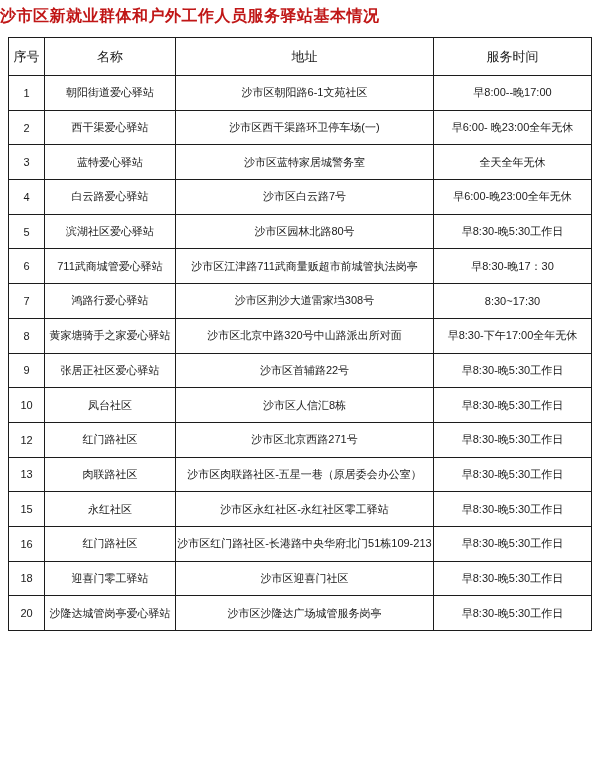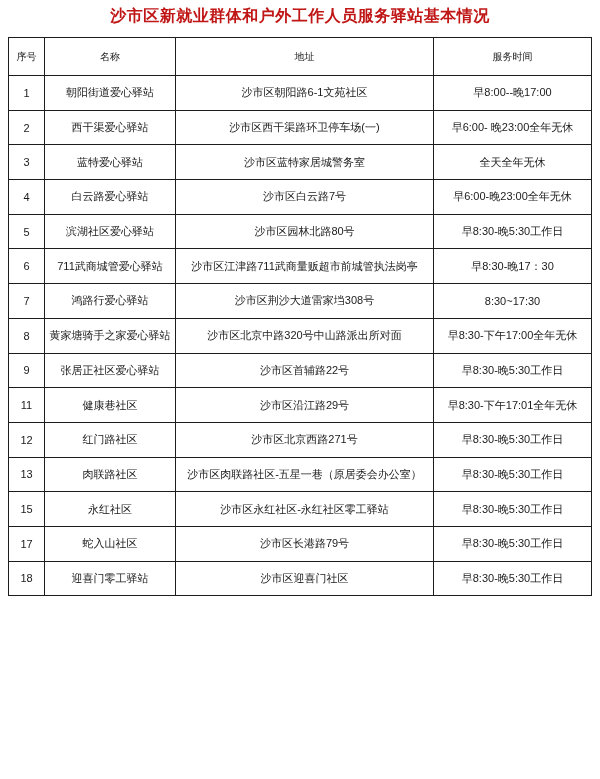--- a/index.html
+++ b/index.html
@@ -12,21 +12,21 @@
     width: 600px;
     height: 779px;
     background: #ffffff;
     font-family: "Liberation Sans", "DejaVu Sans", sans-serif;
     overflow: hidden;
   }
   .doc-title {
     margin: 0;
     padding-top: 6px;
     height: 30px;
-    text-align: center;
+    text-align: left;
     font-size: 16px;
     font-weight: bold;
     letter-spacing: 0.5px;
     color: #c01616;
   }
   table.station-table {
     margin: 1px auto 0 8px;
     width: 583px;
     border-collapse: collapse;
     table-layout: fixed;
@@ -35,21 +35,21 @@
   table.station-table td {
     border: 1px solid #1c1c1c;
     text-align: center;
     vertical-align: middle;
     padding: 0 1px;
     color: #1a1a1a;
     white-space: nowrap;
     overflow: hidden;
   }
   table.station-table th {
-    font-size: 10px;
+    font-size: 13px;
     font-weight: normal;
     height: 37px;
   }
   table.station-table td {
     font-size: 11px;
     height: 33.7px;
   }
   col.c-index { width: 36px; }
   col.c-name  { width: 131px; }
   col.c-addr  { width: 258px; }
@@ -126,50 +126,56 @@
           <td>沙市区北京中路320号中山路派出所对面</td>
           <td>早8:30-下午17:00全年无休</td>
         </tr>
         <tr>
           <td>9</td>
           <td>张居正社区爱心驿站</td>
           <td>沙市区首辅路22号</td>
           <td>早8:30-晚5:30工作日</td>
         </tr>
         <tr>
-          <td>11</td>
-          <td>健康巷社区</td>
-          <td>沙市区沿江路29号</td>
-          <td>早8:30-下午17:01全年无休</td>
+          <td>10</td>
+          <td>凤台社区</td>
+          <td>沙市区人信汇8栋</td>
+          <td>早8:30-晚5:30工作日</td>
         </tr>
         <tr>
           <td>12</td>
           <td>红门路社区</td>
           <td>沙市区北京西路271号</td>
           <td>早8:30-晚5:30工作日</td>
         </tr>
         <tr>
           <td>13</td>
           <td>肉联路社区</td>
           <td>沙市区肉联路社区-五星一巷（原居委会办公室）</td>
           <td>早8:30-晚5:30工作日</td>
         </tr>
         <tr>
           <td>15</td>
           <td>永红社区</td>
           <td>沙市区永红社区-永红社区零工驿站</td>
           <td>早8:30-晚5:30工作日</td>
         </tr>
         <tr>
-          <td>17</td>
-          <td>蛇入山社区</td>
-          <td>沙市区长港路79号</td>
+          <td>16</td>
+          <td>红门路社区</td>
+          <td>沙市区红门路社区-长港路中央华府北门51栋109-213</td>
           <td>早8:30-晚5:30工作日</td>
         </tr>
         <tr>
           <td>18</td>
           <td>迎喜门零工驿站</td>
           <td>沙市区迎喜门社区</td>
           <td>早8:30-晚5:30工作日</td>
         </tr>
+        <tr>
+          <td>20</td>
+          <td>沙隆达城管岗亭爱心驿站</td>
+          <td>沙市区沙隆达广场城管服务岗亭</td>
+          <td>早8:30-晚5:30工作日</td>
+        </tr>
       </tbody>
   </table>
 </div>
 
 </body></html>

